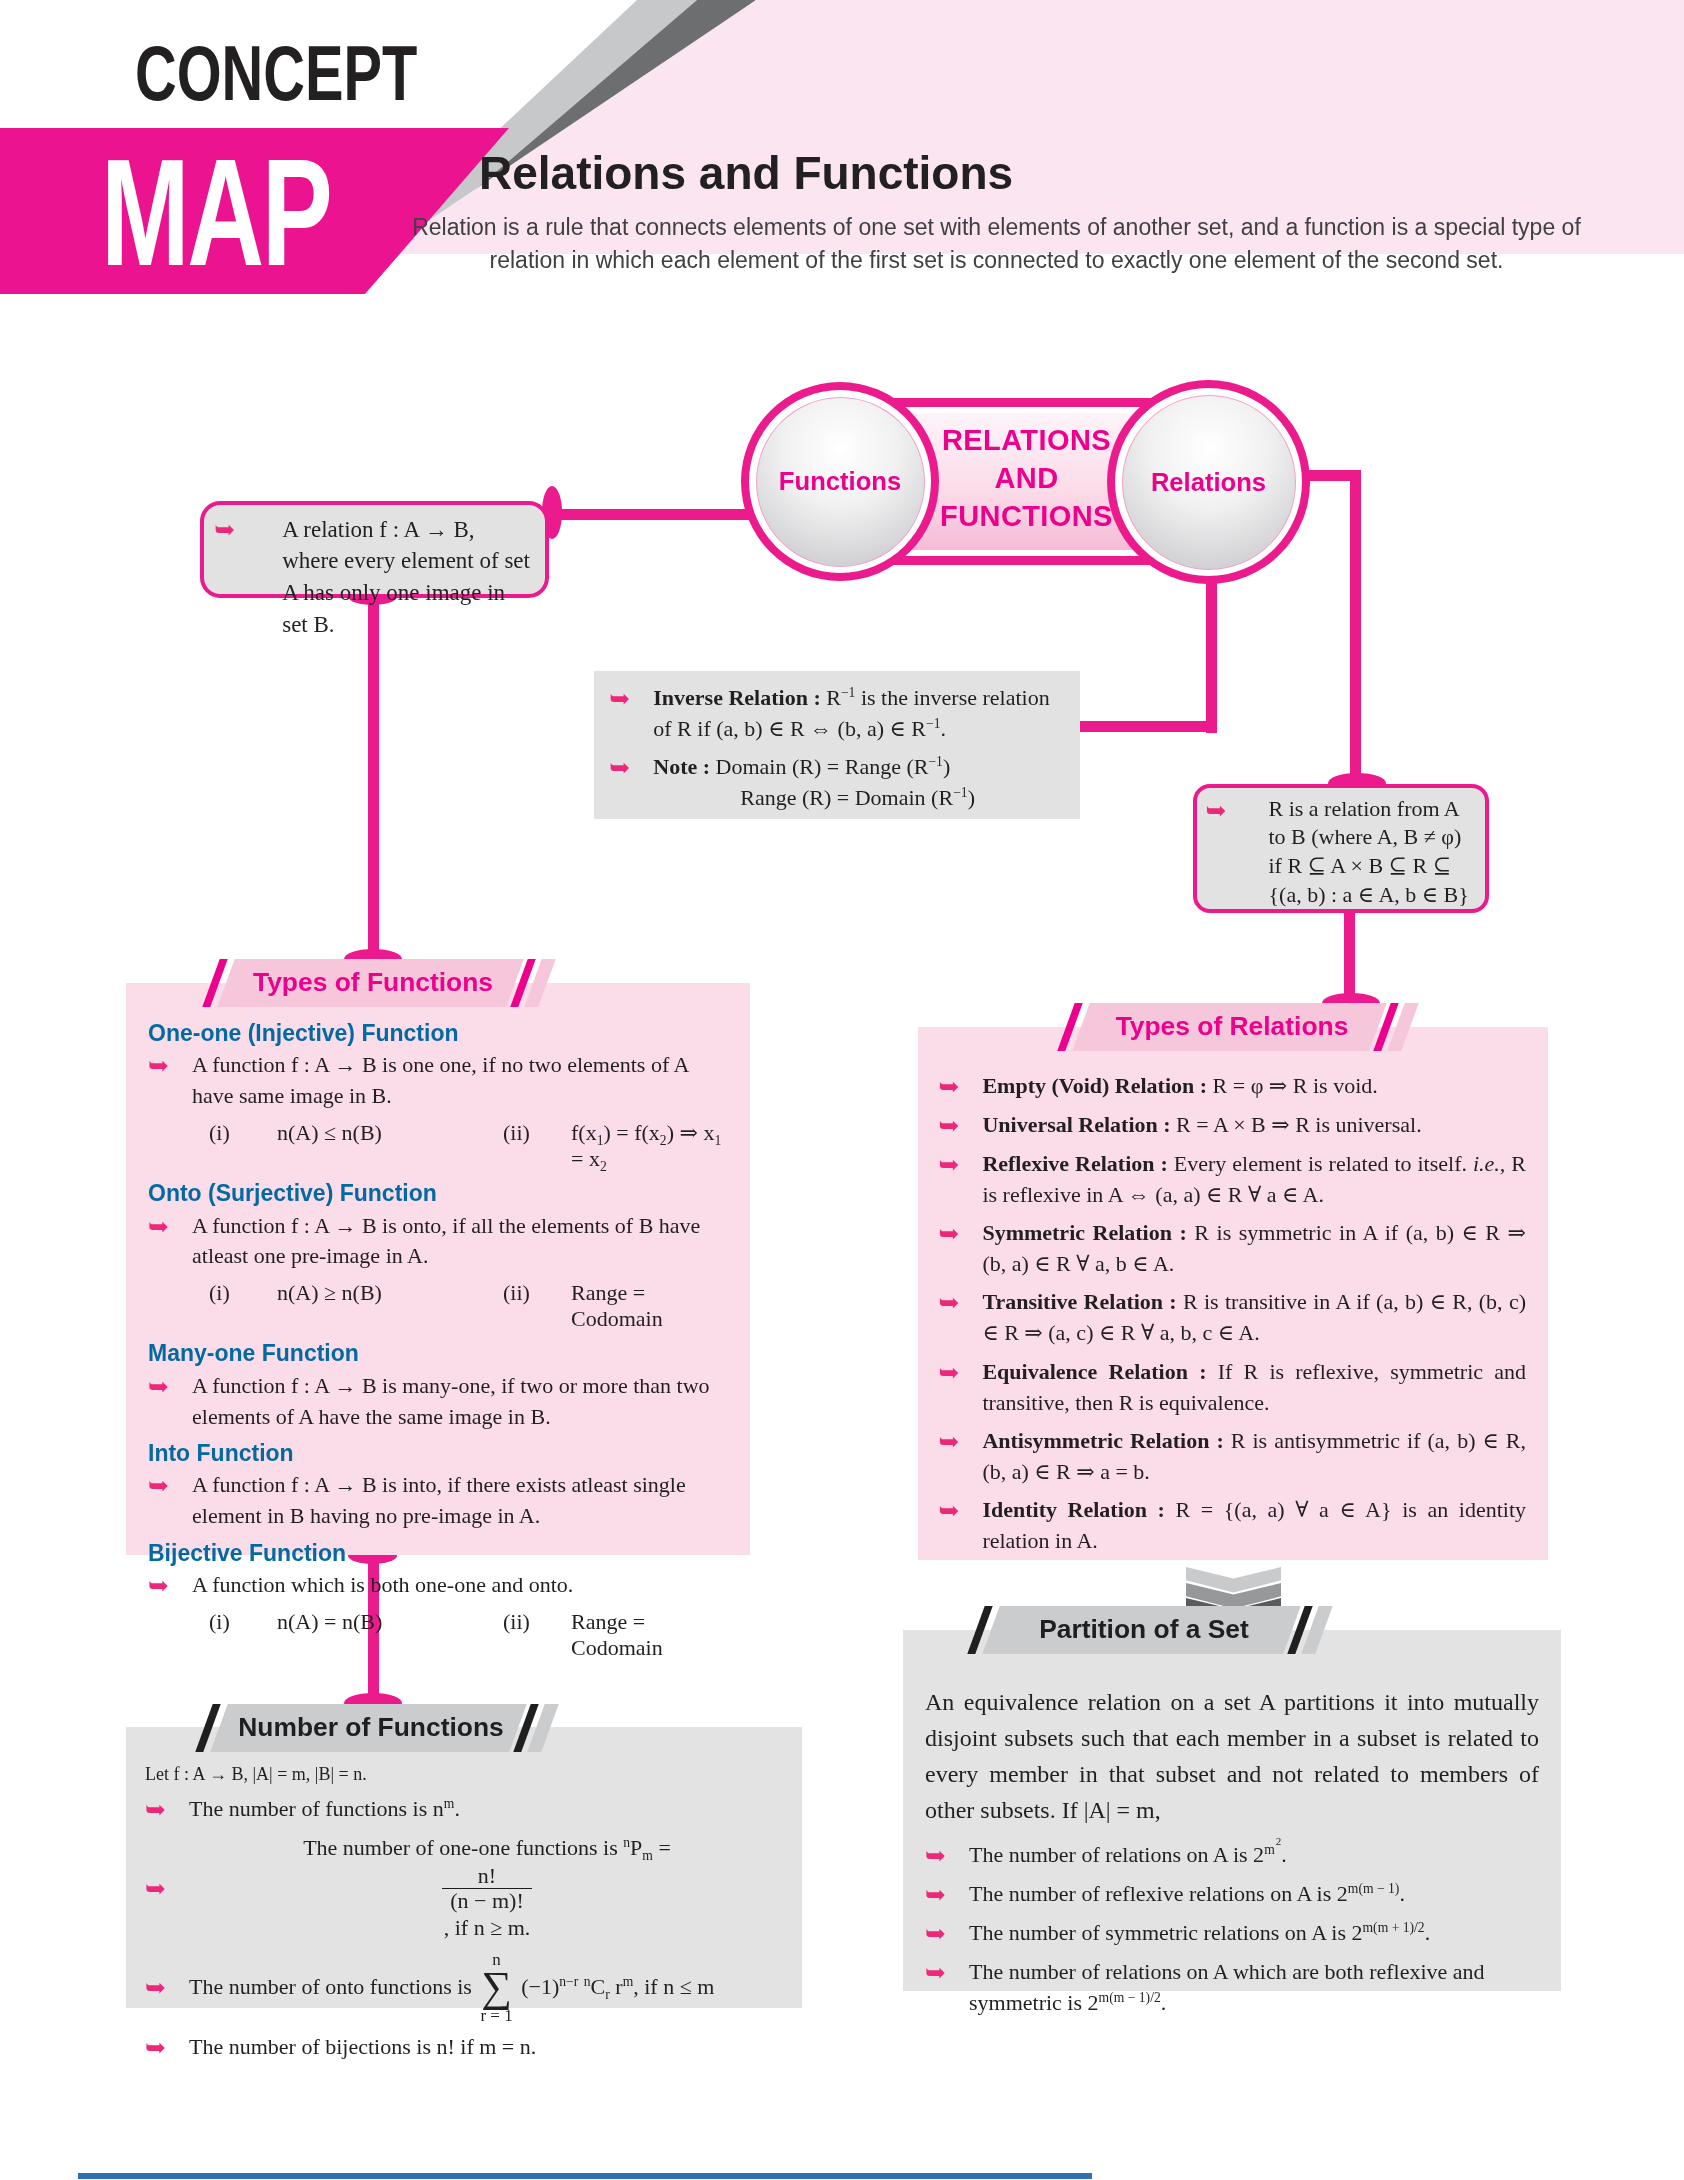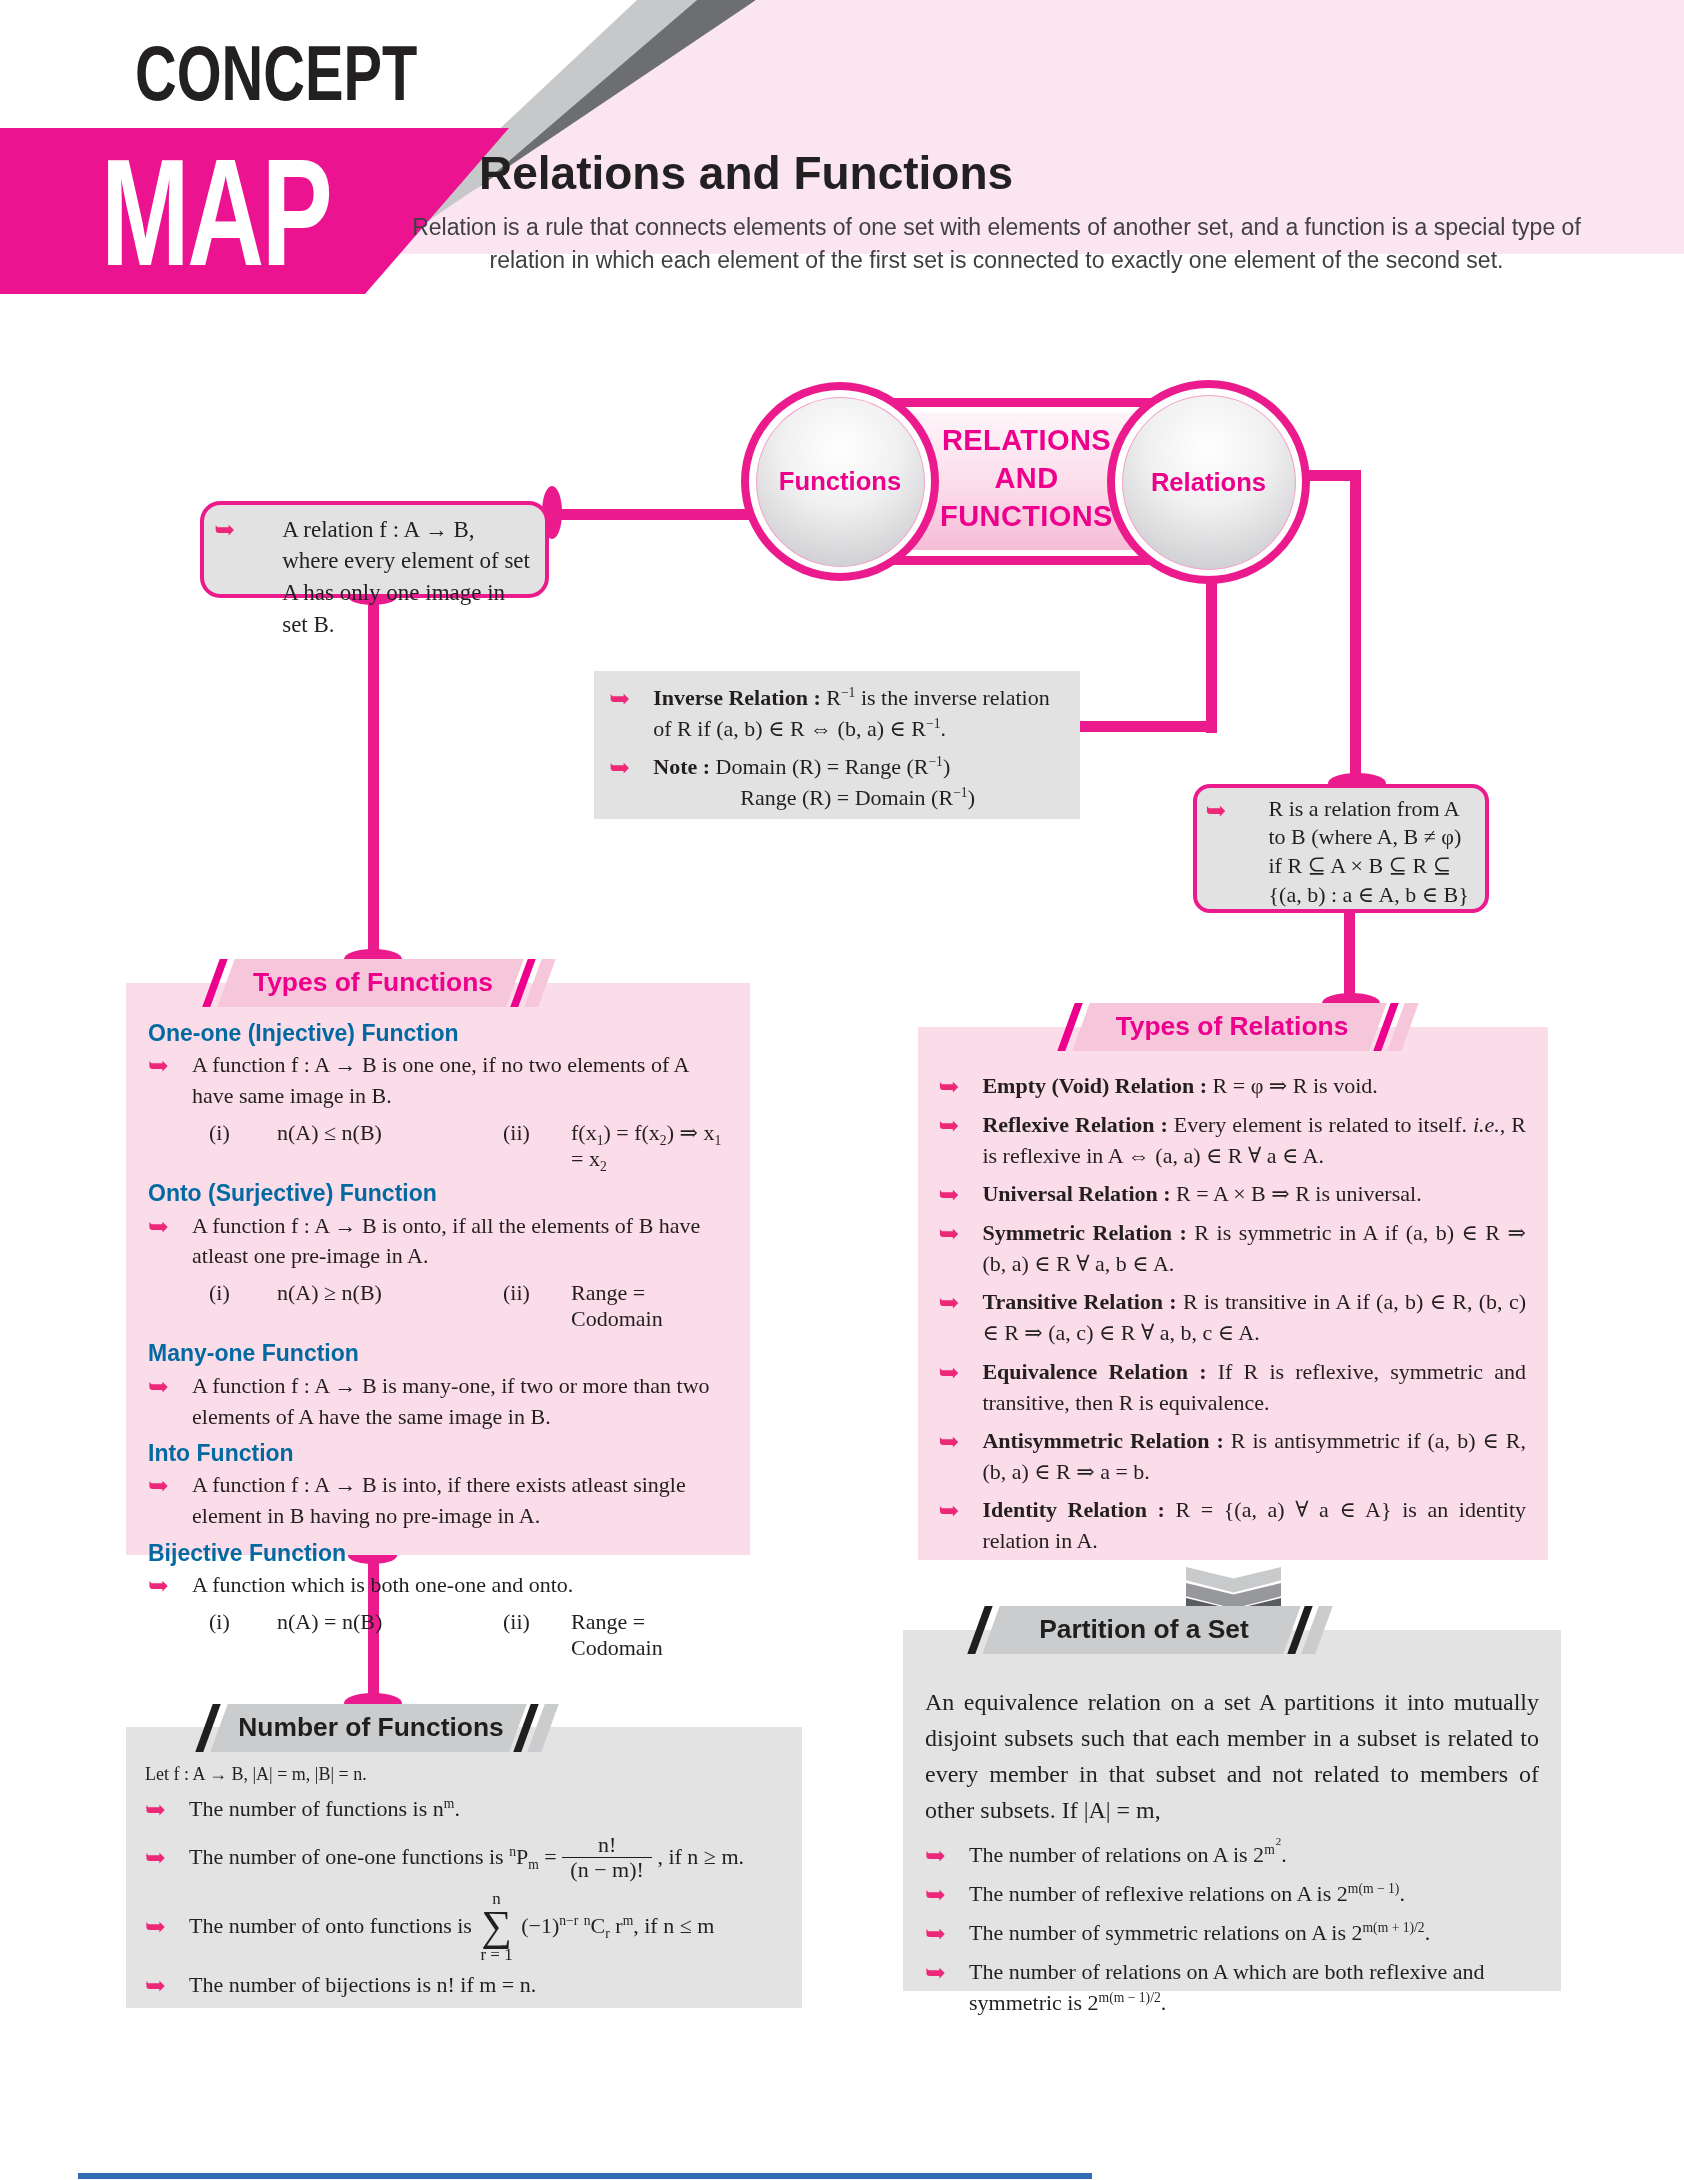--- a/index.html
+++ b/index.html
@@ -222,25 +222,25 @@
     <div class="hdr-label">Types of Functions</div>
   </div>
 
   <div class="panel pink justify" style="left:918px;top:1027px;width:630px;height:533px;padding:44px 22px 6.8px 20.4px;">
     <div class="bullet">
         <span class="arr"></span>
         <span class="btxt"><b>Empty (Void) Relation : </b>R = φ ⇒ R is void.</span>
       </div>
     <div class="bullet">
         <span class="arr"></span>
+        <span class="btxt"><b>Universal Relation : </b>R = A × B ⇒ R is universal.</span>
+      </div>
+    <div class="bullet">
+        <span class="arr"></span>
         <span class="btxt"><b>Reflexive Relation : </b>Every element is related to itself. <i>i.e.,</i> R is reflexive in A ⇔ (a, a) ∈ R ∀ a ∈ A.</span>
-      </div>
-    <div class="bullet">
-        <span class="arr"></span>
-        <span class="btxt"><b>Universal Relation : </b>R = A × B ⇒ R is universal.</span>
       </div>
     <div class="bullet">
         <span class="arr"></span>
         <span class="btxt"><b>Symmetric Relation : </b>R is symmetric in A if (a, b) ∈ R ⇒ (b, a) ∈ R ∀ a, b ∈ A.</span>
       </div>
     <div class="bullet">
         <span class="arr"></span>
         <span class="btxt"><b>Transitive Relation : </b>R is transitive in A if (a, b) ∈ R, (b, c) ∈ R ⇒ (a, c) ∈ R ∀ a, b, c ∈ A.</span>
       </div>
     <div class="bullet">
@@ -296,21 +296,21 @@
   </div>
 
   <div class="panel gray" style="left:126px;top:1727px;width:676px;height:281px;padding:34px 17px 6.8px 19px;">
     <div class="intro">Let f : A → B, |A| = m, |B| = n.</div>
     <div class="bullet">
       <span class="arr"></span>
       <span class="btxt">The number of functions is n<sup>m</sup>.</span>
     </div>
     <div class="bullet vmid">
       <span class="arr"></span>
-      <span class="btxt vmid" style="flex-wrap:wrap;">
+      <span class="btxt vmid" style="flex-wrap:wrap;flex-direction:column;">
         <span>The number of one-one functions is <sup>n</sup>P<sub>m</sub> = </span>
         <span class="frac">
           <span class="ft">n!</span>
           <span class="fb">(n − m)!</span>
         </span>
         <span>, if n ≥ m.</span>
       </span>
     </div>
     <div class="bullet vmid" style="margin-top:5.1px;">
       <span class="arr"></span>

